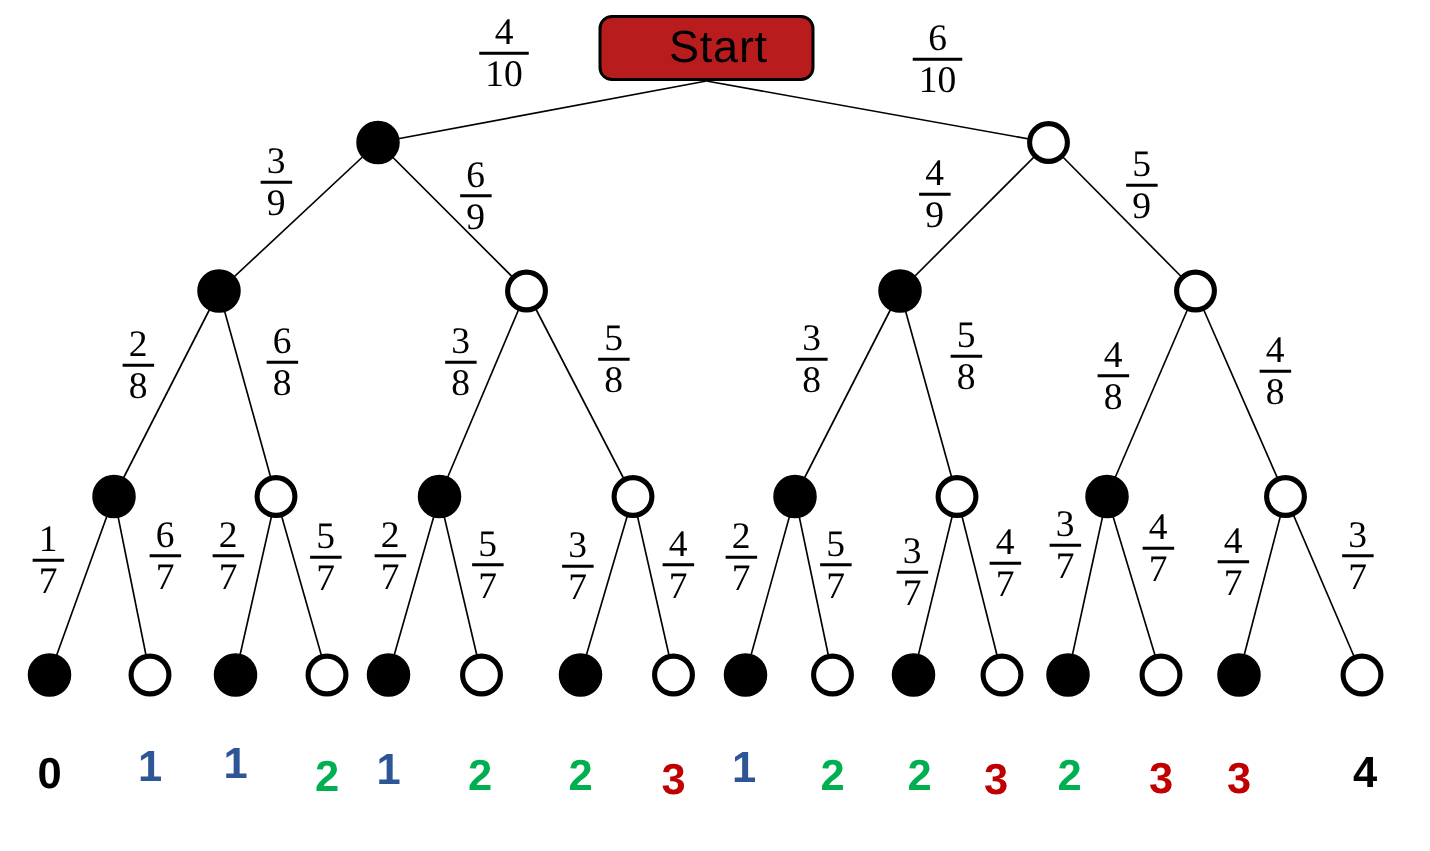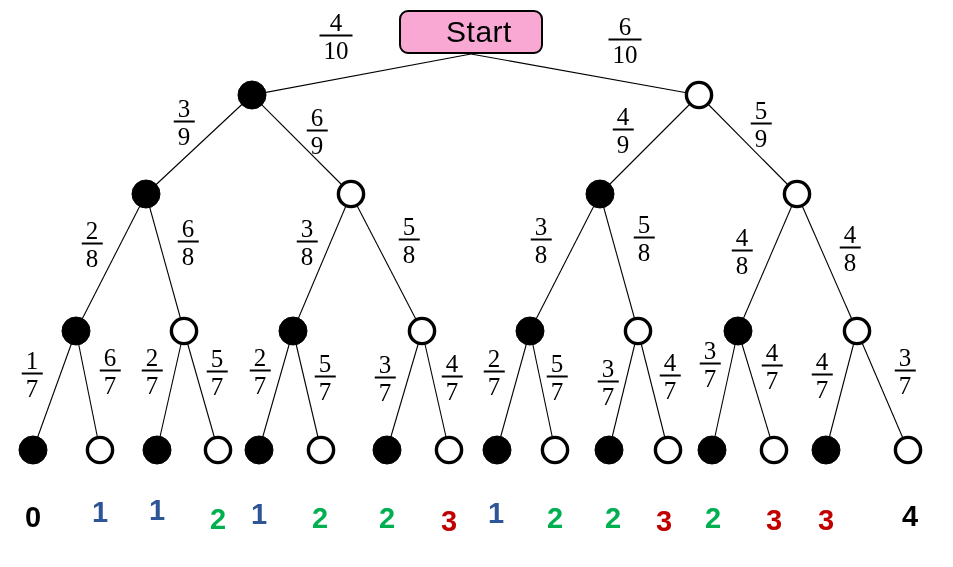--- a/index.html
+++ b/index.html
@@ -13,21 +13,21 @@
   }
   svg.tree-svg { position: absolute; left: 0; top: 0; }
   svg.tree-svg line { stroke: #000000; stroke-width: 1.1; }
   circle.node-black { fill: #000000; stroke: #000000; stroke-width: 1; }
   circle.node-white { fill: #ffffff; stroke: #000000; stroke-width: 3.4; }
   .start-box {
     position: absolute;
     box-sizing: border-box;
     border: 2.5px solid #000000;
     border-radius: 9px;
-    background: #f9a8d4;
+    background: #b91c1c;
     display: flex;
     align-items: center;
     justify-content: center;
     font-size: 30px;
     color: #000000;
     letter-spacing: 0.5px;
     padding-left: 16px;
   }
   .overlay { position: absolute; left: 0; top: 0; width: 100%; height: 100%; pointer-events: none; }
   .fraction {

